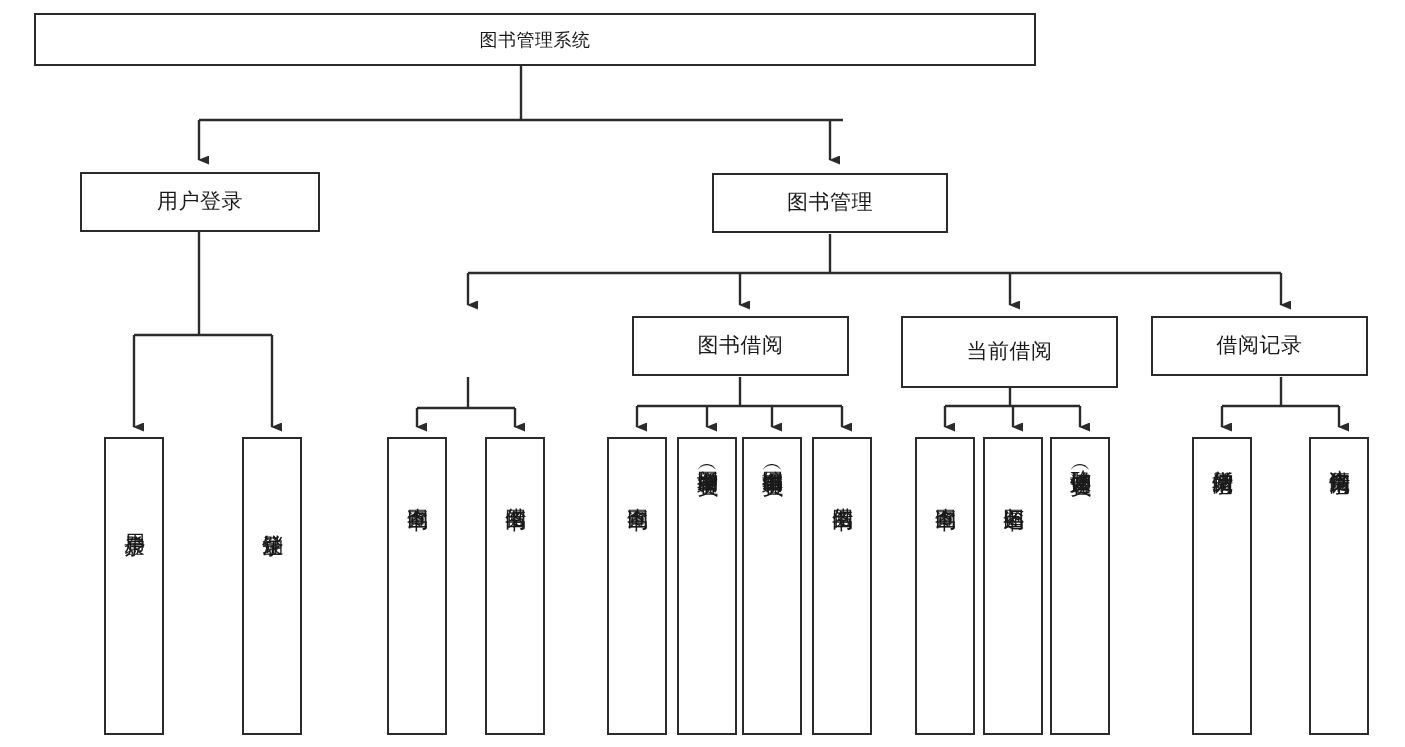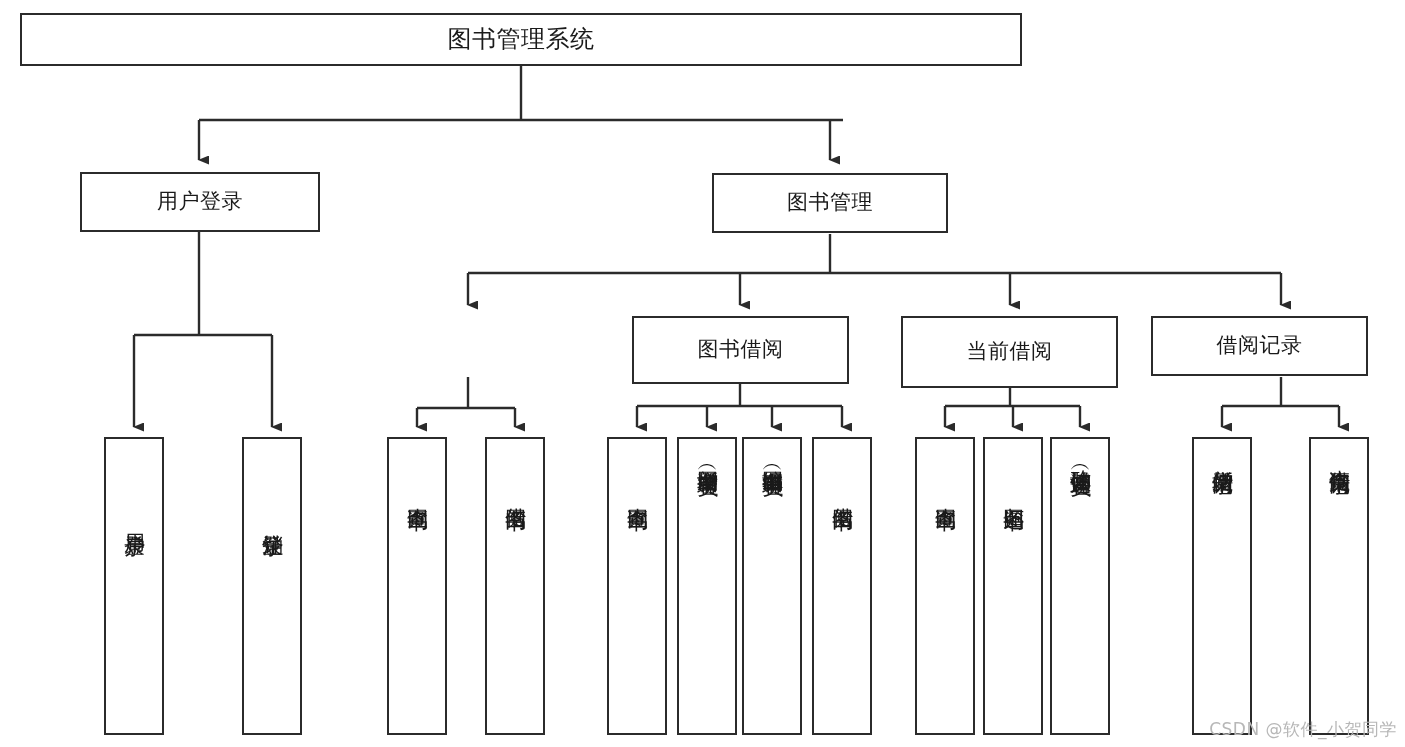--- a/index.html
+++ b/index.html
@@ -35,21 +35,22 @@
     align-items: center;
     justify-content: center;
     color: #1a1a1a;
   }
   .node.horiz {
     font-size: 21px;
     letter-spacing: 0.5px;
     line-height: 1.1;
   }
   .node.root {
-    font-size: 24px;
+    font-size: 18px;
+    margin-left: 14px;
   }
   .node.vert {
     align-items: flex-start;
     justify-content: center;
     padding-top: 8px;
   }
   .vert-label {
     writing-mode: vertical-rl;
     text-orientation: upright;
     font-size: 21px;
@@ -136,21 +137,21 @@
     <span>图书管理系统</span>
   </div>
 
   <div class="node horiz" style="left:80px; top:172px; width:240px; height:60px;">
     <span>用户登录</span>
   </div>
   <div class="node horiz" style="left:712px; top:173px; width:236px; height:60px;">
     <span>图书管理</span>
   </div>
 
-  <div class="node horiz" style="left:632px; top:316px; width:217px; height:68px;">
+  <div class="node horiz" style="left:632px; top:316px; width:217px; height:60px;">
     <span>图书借阅</span>
   </div>
   <div class="node horiz" style="left:901px; top:316px; width:217px; height:72px;">
     <span>当前借阅</span>
   </div>
   <div class="node horiz" style="left:1151px; top:316px; width:217px; height:60px;">
     <span>借阅记录</span>
   </div>
 
   <div class="node vert pad-top-lg" style="left:104px; top:437px; width:60px; height:298px;">
@@ -190,15 +191,14 @@
     <span class="vert-label">确认归还（管理员）</span>
   </div>
 
   <div class="node vert pad-top-sm" style="left:1192px; top:437px; width:60px; height:298px;">
     <span class="vert-label">新增借阅记录</span>
   </div>
   <div class="node vert pad-top-sm" style="left:1309px; top:437px; width:60px; height:298px;">
     <span class="vert-label">查询借阅记录</span>
   </div>
 
-  <div id="watermark">CSDN @软件_小贺同学</div>
 
 </div>
 
 </body></html>

